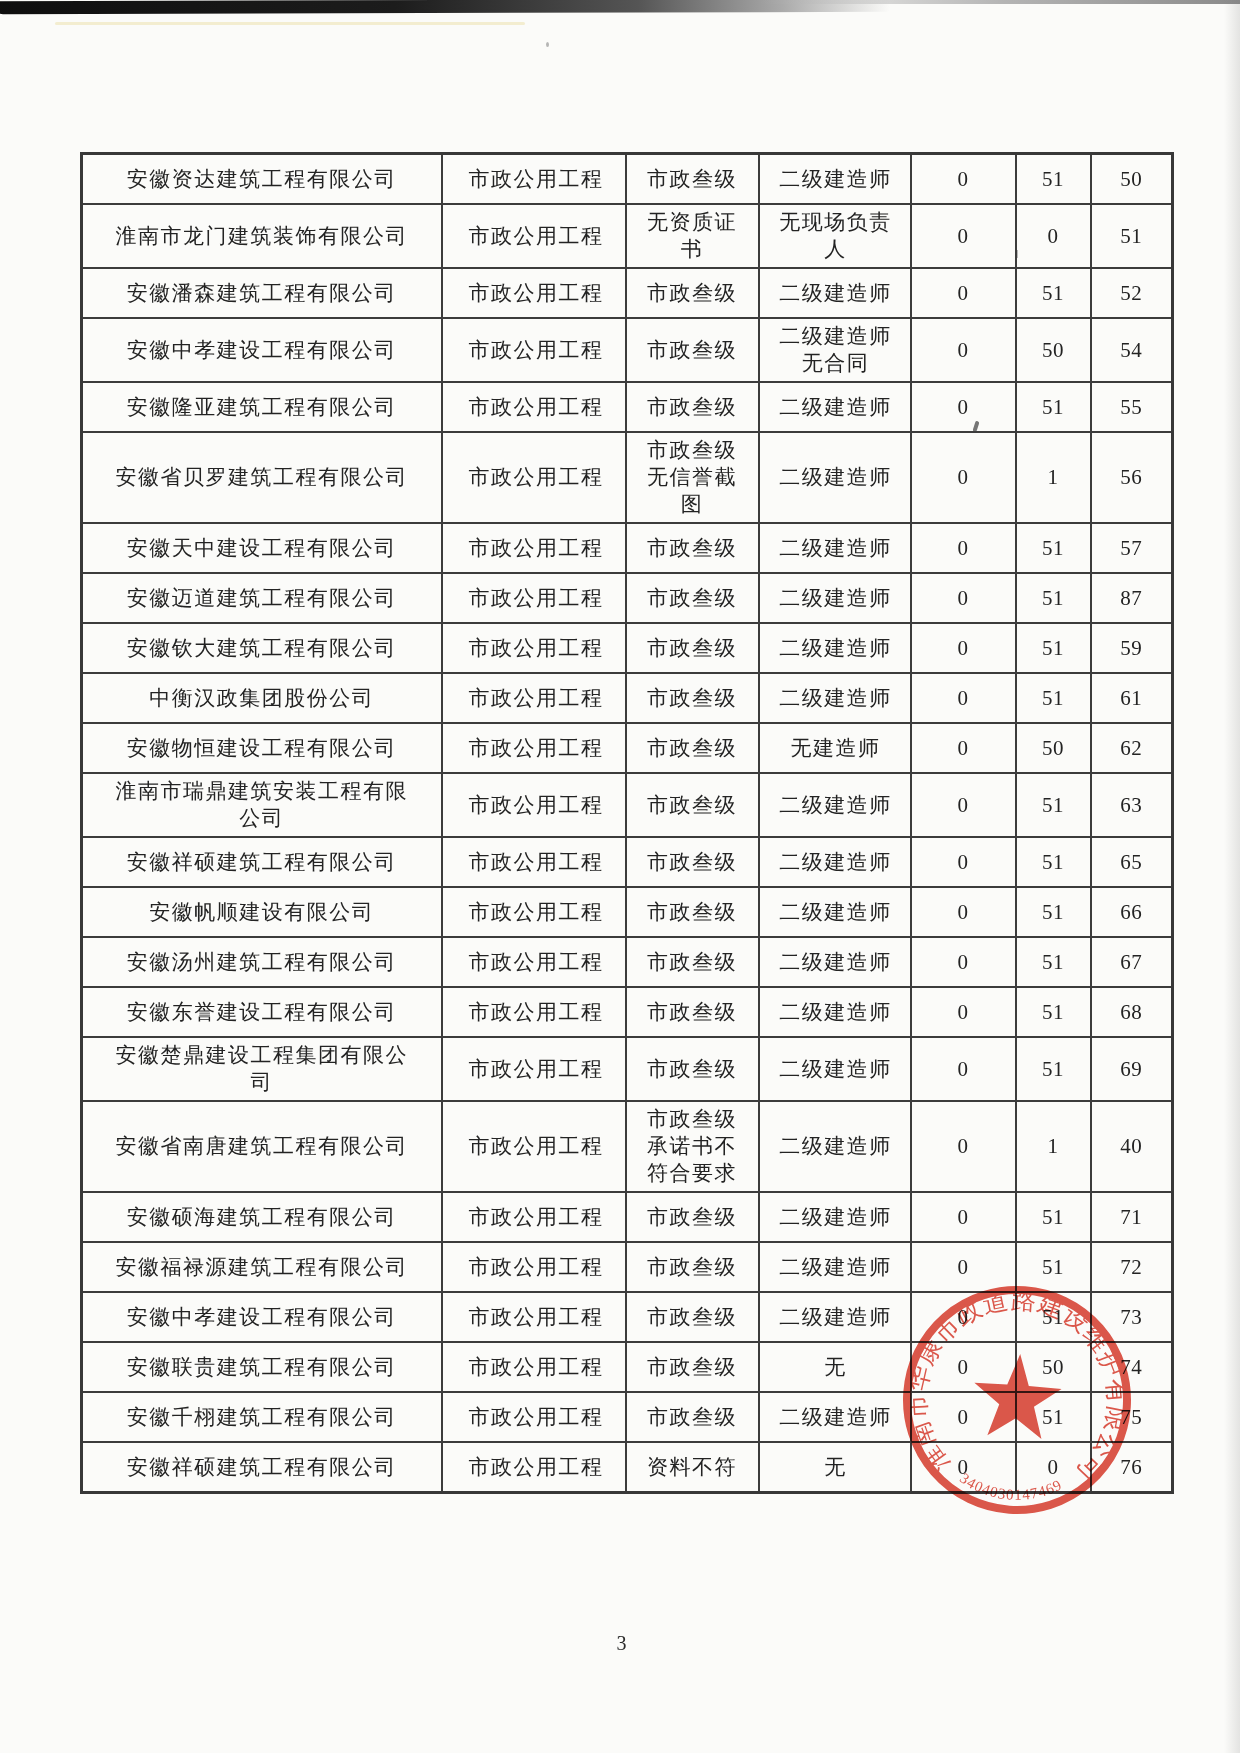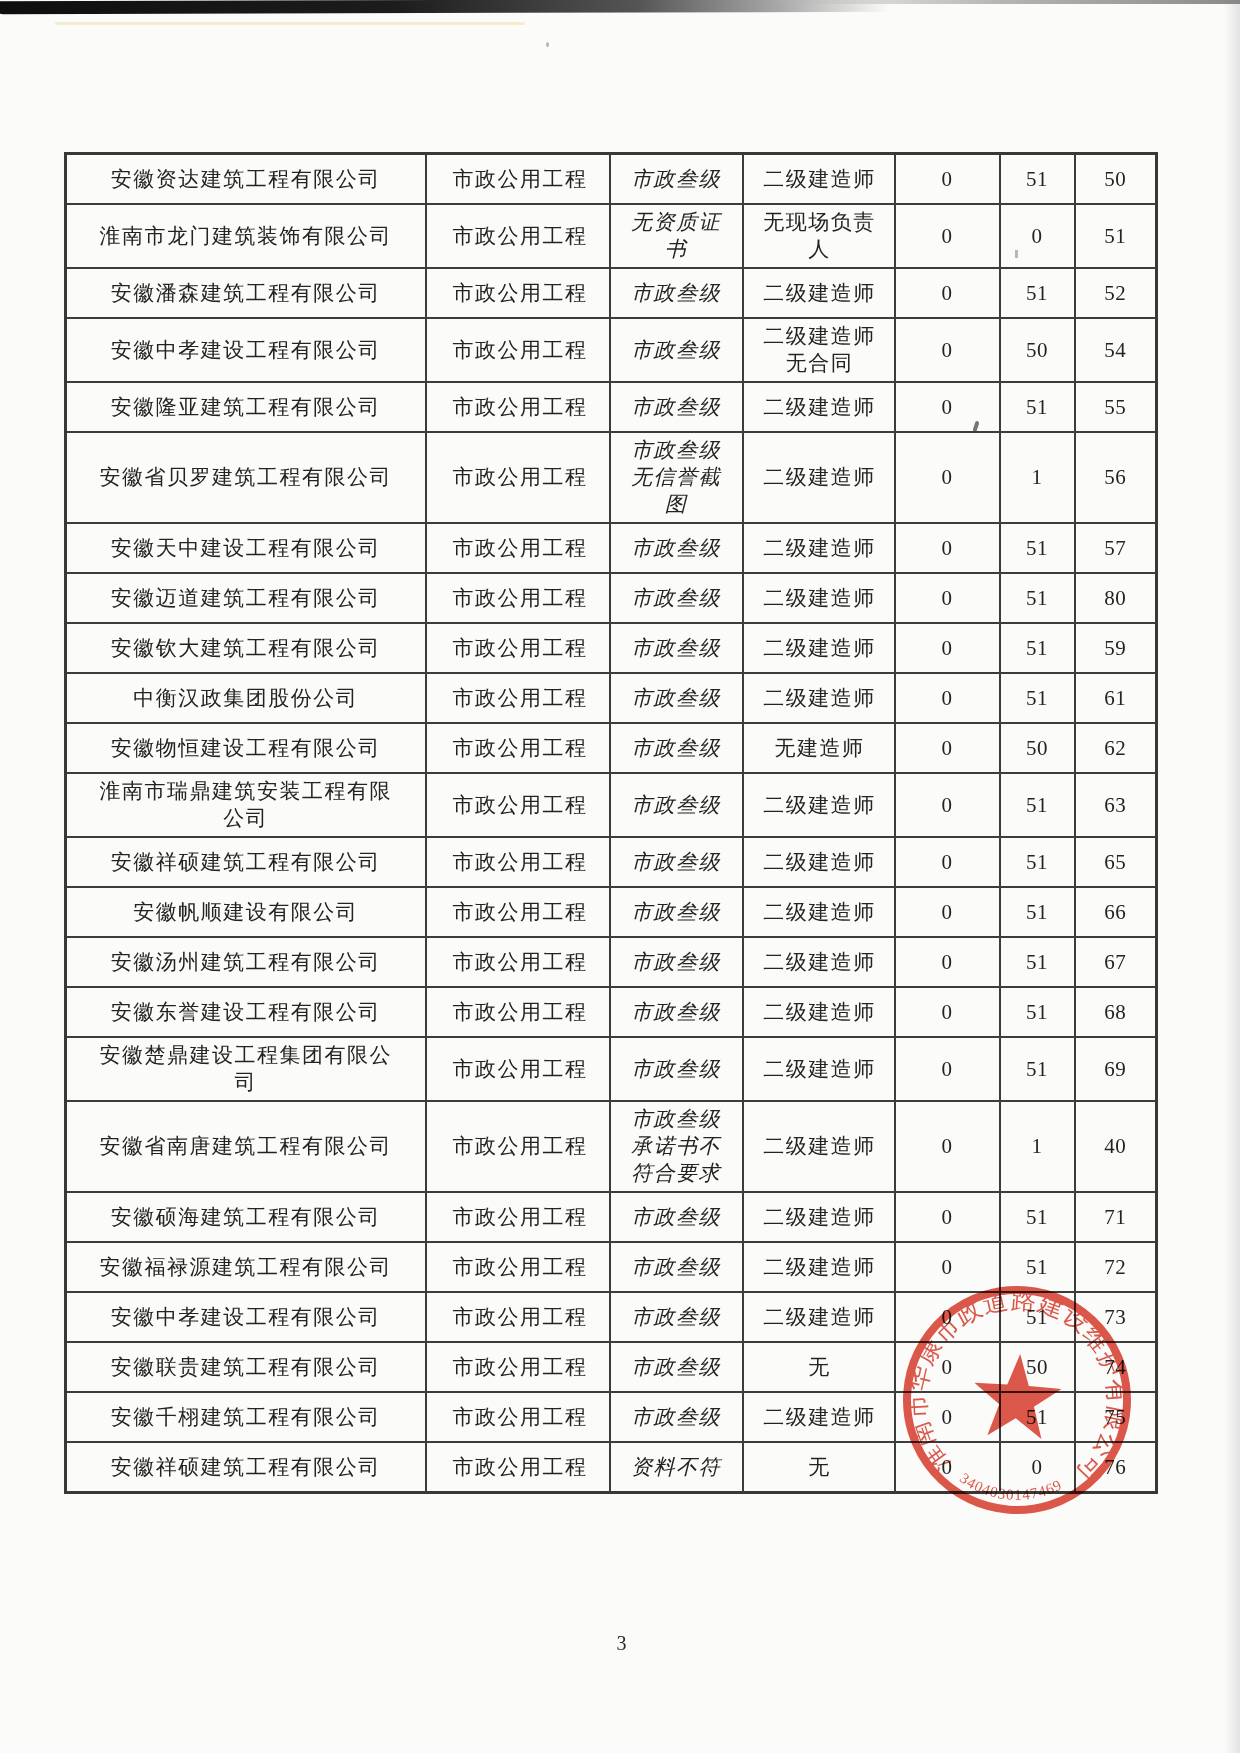--- a/index.html
+++ b/index.html
@@ -29,33 +29,33 @@
   .scan-edge-right{
     position:absolute;top:0;right:0;width:16px;height:100%;
     background:linear-gradient(to right,rgba(0,0,0,0),rgba(120,120,120,.18));
   }
   .speck-a{position:absolute;left:546px;top:42px;width:3px;height:5px;background:#999;border-radius:50%;opacity:.7;}
   .speck-tick{position:absolute;left:974px;top:421px;width:4px;height:11px;background:#4a4a4a;border-radius:2px;transform:rotate(18deg);opacity:.75;}
   .speck-b{position:absolute;left:1015px;top:250px;width:3px;height:8px;background:#8c8c8c;opacity:.6;}
 
   
   .review-table{
-    position:absolute;left:64px;top:152px;width:1091px;
+    position:absolute;left:80px;top:152px;width:1091px;
     border-collapse:collapse;table-layout:fixed;
     border:3px solid #383838;
   }
   .review-table td{
     border:2px solid #3c3c3c;
     text-align:center;vertical-align:middle;
     font-size:21px;line-height:27px;letter-spacing:1.5px;
     height:40px;padding-top:4px;padding-bottom:4px;
   }
   td.c0{padding-left:28px;padding-right:28px;}
   td.c1{padding-left:6px;}
-  td.c2{padding-left:16px;padding-right:16px;font-style:italic;}
+  td.c2{padding-left:16px;padding-right:16px;}
   td.c3{padding-left:11px;padding-right:9px;}
   td.c4,td.c5,td.c6{padding-left:2px;padding-right:2px;letter-spacing:0.5px;}
 
   
   .stamp{
     position:absolute;left:897px;top:1280px;width:240px;height:240px;
     mix-blend-mode:multiply;opacity:.85;
     transform:rotate(4deg);
   }
   .stamp-ring{fill:none;stroke:var(--stamp-color);stroke-width:8px;}
@@ -161,21 +161,21 @@
           <td class="c5">51</td>
           <td class="c6">57</td>
         </tr>
         <tr>
           <td class="c0">安徽迈道建筑工程有限公司</td>
           <td class="c1">市政公用工程</td>
           <td class="c2">市政叁级</td>
           <td class="c3">二级建造师</td>
           <td class="c4">0</td>
           <td class="c5">51</td>
-          <td class="c6">80</td>
+          <td class="c6">87</td>
         </tr>
         <tr>
           <td class="c0">安徽钦大建筑工程有限公司</td>
           <td class="c1">市政公用工程</td>
           <td class="c2">市政叁级</td>
           <td class="c3">二级建造师</td>
           <td class="c4">0</td>
           <td class="c5">51</td>
           <td class="c6">59</td>
         </tr>

